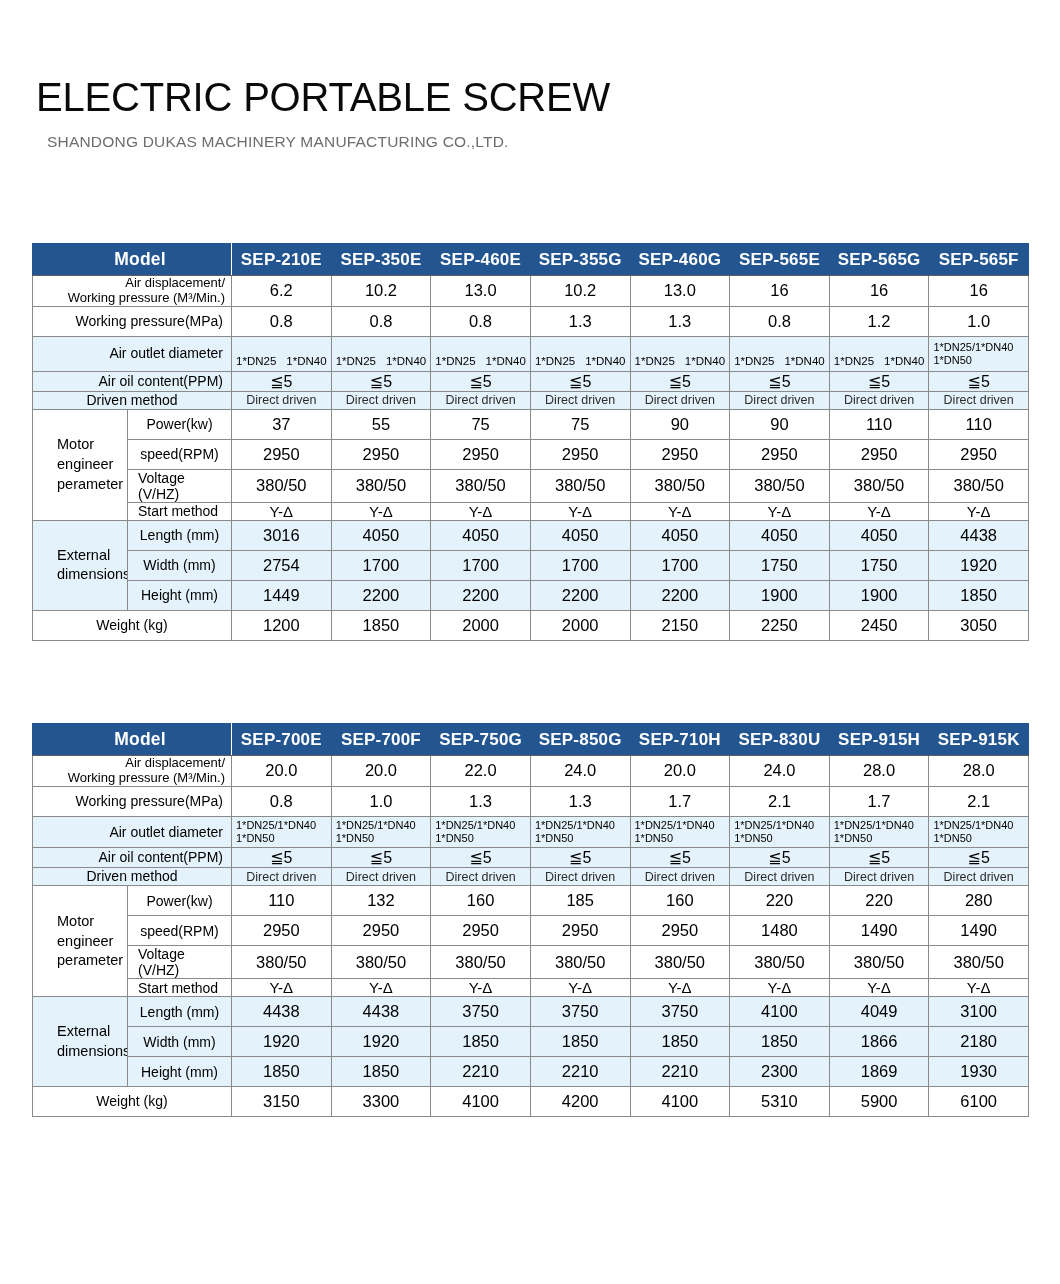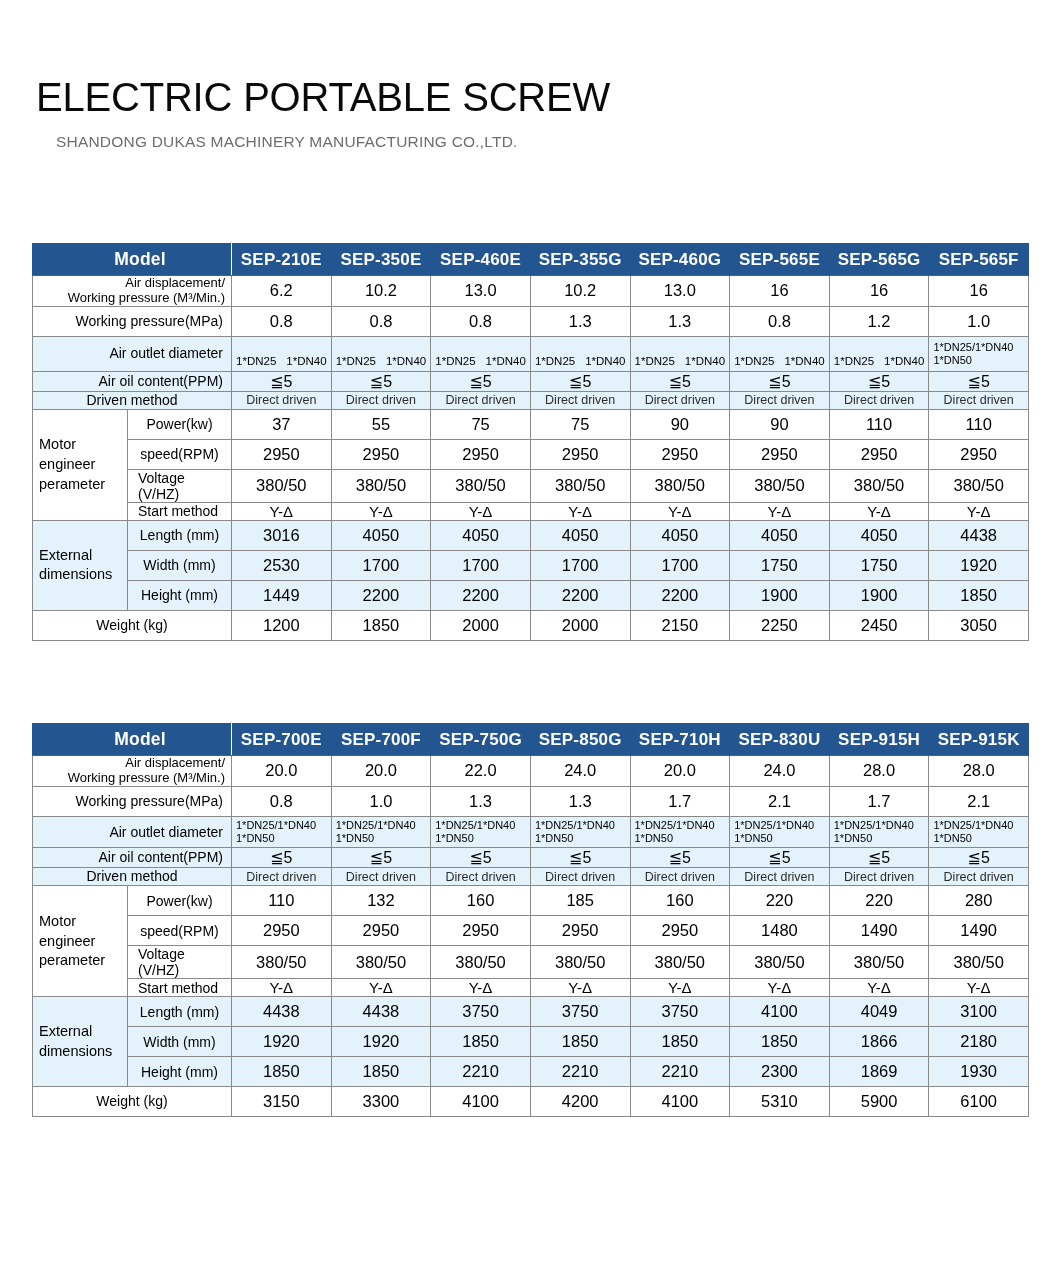--- a/index.html
+++ b/index.html
@@ -31,21 +31,21 @@
   .title-line {
     font-size: 40px;
     font-weight: 400;
     letter-spacing: -0.2px;
     line-height: 1.18;
     color: #0a0a0a;
     white-space: nowrap;
   }
   .subtitle {
     margin-top: 12px;
-    margin-left: 20px;
+    margin-left: 11px;
     font-size: 15.5px;
     font-weight: 400;
     letter-spacing: 0.2px;
     color: #6d6d6d;
     white-space: nowrap;
   }
 
   
   .spec-table {
     position: absolute;
@@ -98,21 +98,21 @@
     padding-right: 0;
   }
   td.lbl-2line {
     font-size: 13px;
     line-height: 1.15;
     padding-right: 6px;
   }
   td.grp {
     font-size: 14.5px;
     text-align: left;
-    padding-left: 6px;
+    padding-left: 24px;
     line-height: 1.35;
   }
   td.sub {
     font-size: 14px;
     text-align: center;
     padding: 0 6px;
   }
   td.sub-left {
     text-align: left;
     padding-left: 10px;
@@ -305,21 +305,21 @@
           <td class="val tint-cell">4050</td>
           <td class="val tint-cell">4050</td>
           <td class="val tint-cell">4050</td>
           <td class="val tint-cell">4050</td>
           <td class="val tint-cell">4050</td>
           <td class="val tint-cell">4050</td>
           <td class="val tint-cell">4438</td>
         </tr>
         <tr class="tint">
           <td class="sub tint-cell">Width (mm)</td>
-          <td class="val tint-cell">2530</td>
+          <td class="val tint-cell">2754</td>
           <td class="val tint-cell">1700</td>
           <td class="val tint-cell">1700</td>
           <td class="val tint-cell">1700</td>
           <td class="val tint-cell">1700</td>
           <td class="val tint-cell">1750</td>
           <td class="val tint-cell">1750</td>
           <td class="val tint-cell">1920</td>
         </tr>
         <tr class="tint">
           <td class="sub tint-cell">Height (mm)</td>

